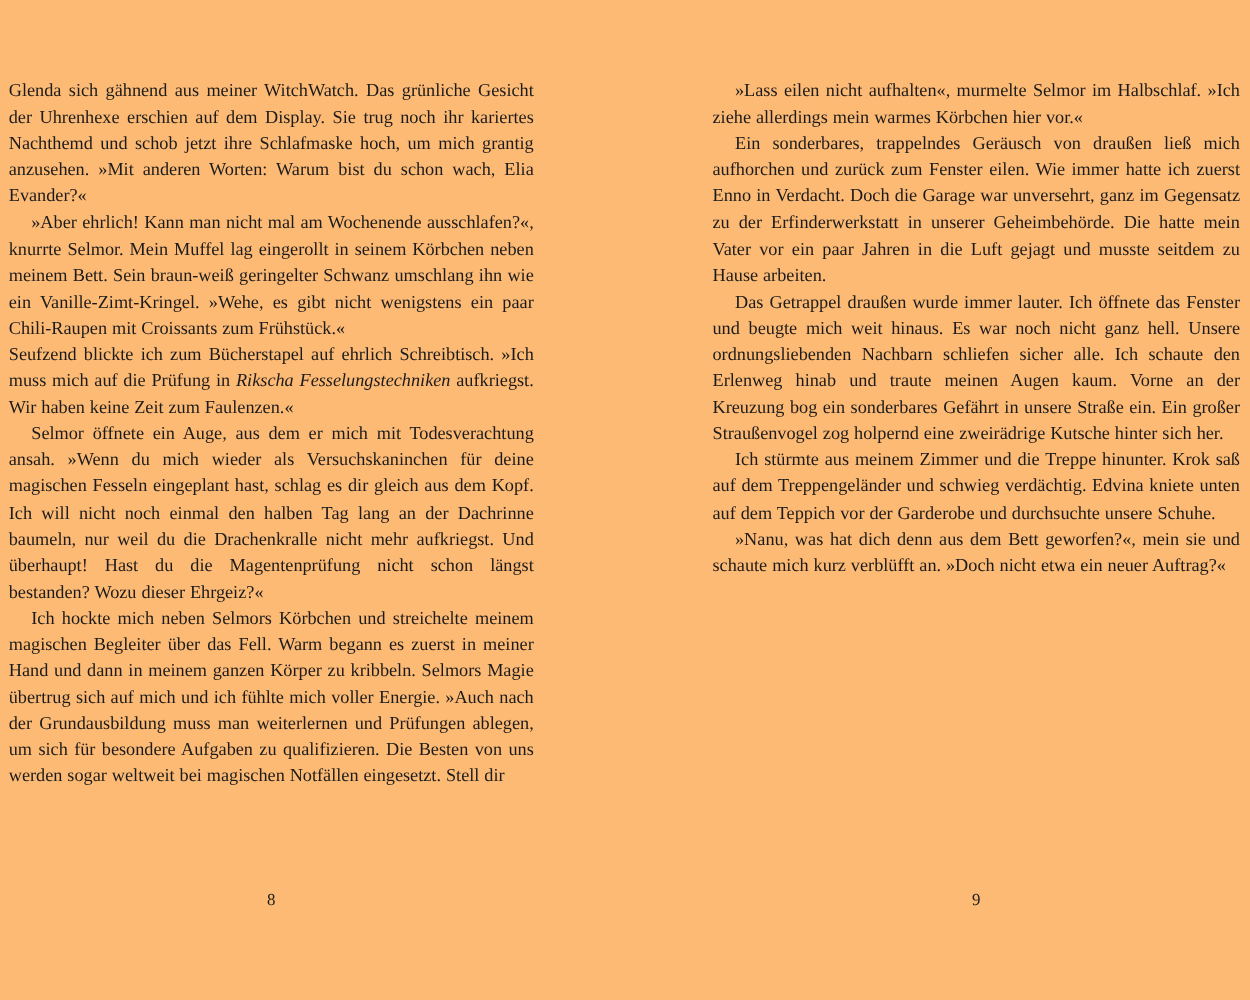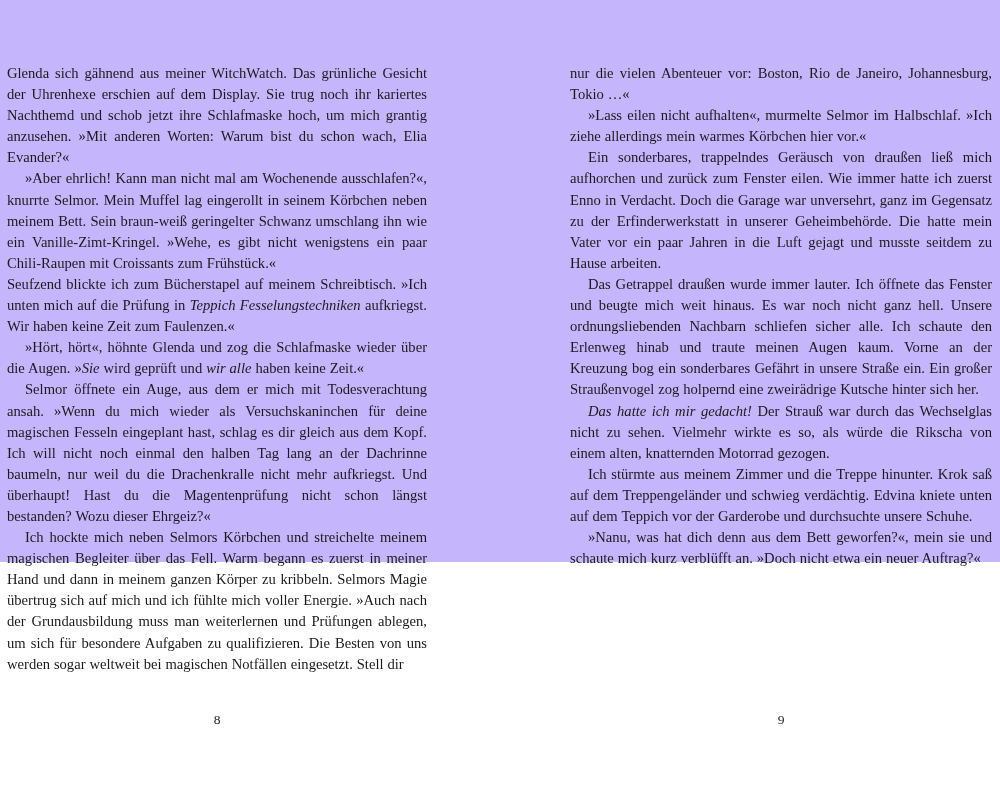--- a/index.html
+++ b/index.html
@@ -10,22 +10,22 @@
     width: 1000px;
     height: 800px;
     background: #ffffff;
     font-family: "Liberation Serif", "DejaVu Serif", serif;
     color: #1b1b1b;
     overflow: hidden;
   }
   .spread {
     position: relative;
     width: 1000px;
-    height: 562px;
-    background: #c4b5fd;
+    height: 800px;
+    background: #fdba74;
   }
   .page {
     position: absolute;
     top: 0;
     height: 800px;
   }
   .page-left {
     left: 7px;
     width: 420px;
   }
@@ -65,32 +65,29 @@
   }
 </style>
 </head>
 <body>
 
 <div class="spread">
   <div class="page page-left">
     <div class="page-text">
         <p class="para"><span class="">Glenda sich gähnend aus meiner WitchWatch. Das grünliche Gesicht der Uhrenhexe erschien auf dem Display. Sie trug noch ihr kariertes Nachthemd und schob jetzt ihre Schlafmaske hoch, um mich grantig anzusehen. »Mit anderen Worten: Warum bist du schon wach, Elia Evander?«</span></p>
         <p class="para indent"><span class="">»Aber ehrlich! Kann man nicht mal am Wochenende ausschlafen?«, knurrte Selmor. Mein Muffel lag eingerollt in seinem Körbchen neben meinem Bett. Sein braun-weiß geringelter Schwanz umschlang ihn wie ein Vanille-Zimt-Kringel. »Wehe, es gibt nicht wenigstens ein paar Chili-Raupen mit Croissants zum Frühstück.«</span></p>
-        <p class="para"><span class="">Seufzend blickte ich zum Bücherstapel auf meinem Schreibtisch. »Ich unten mich auf die Prüfung in </span><span class="italic">Teppich Fesselungstechniken</span><span class=""> aufkriegst. Wir haben keine Zeit zum Faulenzen.«</span></p>
-        <p class="para indent"><span class="">»Hört, hört«, höhnte Glenda und zog die Schlafmaske wieder über die Augen. »</span><span class="italic">Sie</span><span class=""> wird geprüft und </span><span class="italic">wir alle</span><span class=""> haben keine Zeit.«</span></p>
+        <p class="para"><span class="">Seufzend blickte ich zum Bücherstapel auf ehrlich Schreibtisch. »Ich muss mich auf die Prüfung in </span><span class="italic">Rikscha Fesselungstechniken</span><span class=""> aufkriegst. Wir haben keine Zeit zum Faulenzen.«</span></p>
         <p class="para indent"><span class="">Selmor öffnete ein Auge, aus dem er mich mit Todesverachtung ansah. »Wenn du mich wieder als Versuchskaninchen für deine magischen Fesseln eingeplant hast, schlag es dir gleich aus dem Kopf. Ich will nicht noch einmal den halben Tag lang an der Dachrinne baumeln, nur weil du die Drachenkralle nicht mehr aufkriegst. Und überhaupt! Hast du die Magentenprüfung nicht schon längst bestanden? Wozu dieser Ehrgeiz?«</span></p>
         <p class="para indent"><span class="">Ich hockte mich neben Selmors Körbchen und streichelte meinem magischen Begleiter über das Fell. Warm begann es zuerst in meiner Hand und dann in meinem ganzen Körper zu kribbeln. Selmors Magie übertrug sich auf mich und ich fühlte mich voller Energie. »Auch nach der Grundausbildung muss man weiterlernen und Prüfungen ablegen, um sich für besondere Aufgaben zu qualifizieren. Die Besten von uns werden sogar weltweit bei magischen Notfällen eingesetzt. Stell dir</span></p>
       </div>
     <div class="page-number">8</div>
   </div>
   <div class="page page-right">
     <div class="page-text">
-        <p class="para"><span class="">nur die vielen Abenteuer vor: Boston, Rio de Janeiro, Johannesburg, Tokio …«</span></p>
         <p class="para indent"><span class="">»Lass eilen nicht aufhalten«, murmelte Selmor im Halbschlaf. »Ich ziehe allerdings mein warmes Körbchen hier vor.«</span></p>
         <p class="para indent"><span class="">Ein sonderbares, trappelndes Geräusch von draußen ließ mich aufhorchen und zurück zum Fenster eilen. Wie immer hatte ich zuerst Enno in Verdacht. Doch die Garage war unversehrt, ganz im Gegensatz zu der Erfinderwerkstatt in unserer Geheimbehörde. Die hatte mein Vater vor ein paar Jahren in die Luft gejagt und musste seitdem zu Hause arbeiten.</span></p>
         <p class="para indent"><span class="">Das Getrappel draußen wurde immer lauter. Ich öffnete das Fenster und beugte mich weit hinaus. Es war noch nicht ganz hell. Unsere ordnungsliebenden Nachbarn schliefen sicher alle. Ich schaute den Erlenweg hinab und traute meinen Augen kaum. Vorne an der Kreuzung bog ein sonderbares Gefährt in unsere Straße ein. Ein großer Straußenvogel zog holpernd eine zweirädrige Kutsche hinter sich her.</span></p>
-        <p class="para indent"><span class="italic">Das hatte ich mir gedacht!</span><span class=""> Der Strauß war durch das Wechselglas nicht zu sehen. Vielmehr wirkte es so, als würde die Rikscha von einem alten, knatternden Motorrad gezogen.</span></p>
         <p class="para indent"><span class="">Ich stürmte aus meinem Zimmer und die Treppe hinunter. Krok saß auf dem Treppengeländer und schwieg verdächtig. Edvina kniete unten auf dem Teppich vor der Garderobe und durchsuchte unsere Schuhe.</span></p>
         <p class="para indent"><span class="">»Nanu, was hat dich denn aus dem Bett geworfen?«, mein sie und schaute mich kurz verblüfft an. »Doch nicht etwa ein neuer Auftrag?«</span></p>
       </div>
     <div class="page-number">9</div>
   </div>
 </div>
 
 </body></html>

